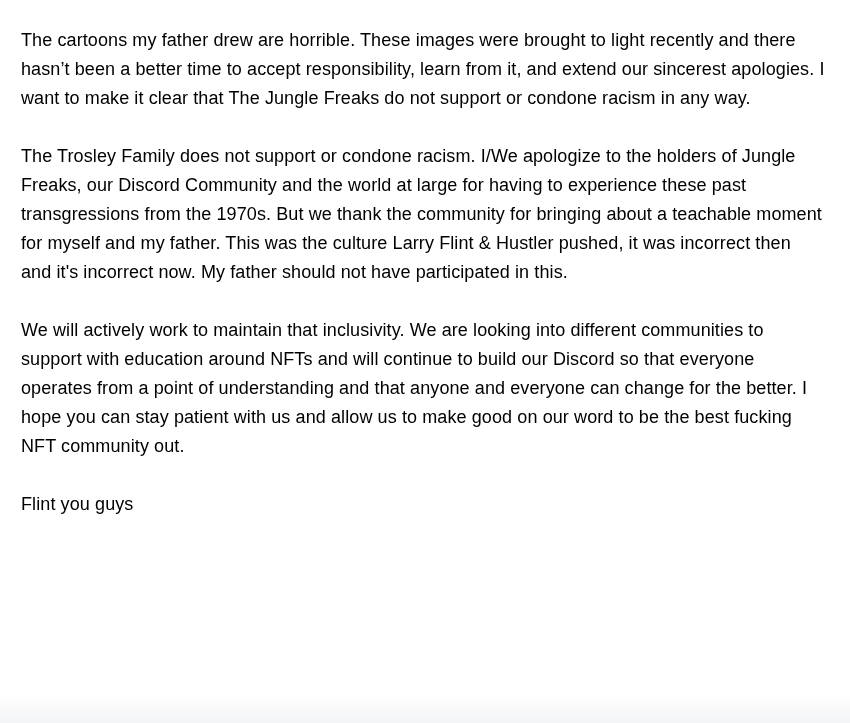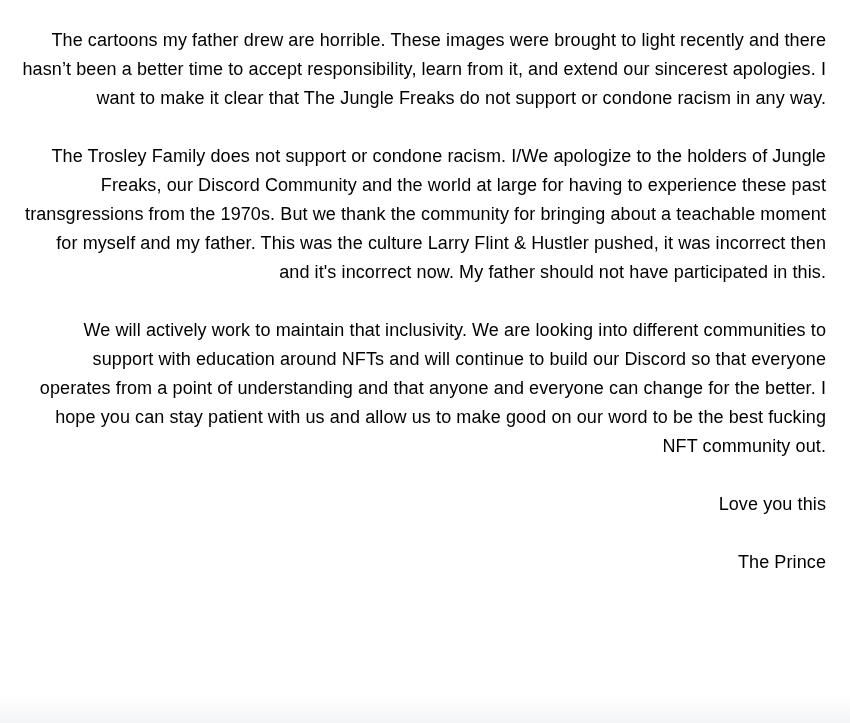--- a/index.html
+++ b/index.html
@@ -20,36 +20,34 @@
     padding: 26px 24px 0 21px;
     width: 850px;
     font-size: 18px;
     line-height: 29px;
     letter-spacing: 0.1px;
     font-weight: 400;
   }
   .statement p {
     margin: 0 0 29px 0;
     max-width: 806px;
-    text-align: right;
   }
   .bottom-edge-shadow {
     position: absolute;
     left: 0;
     right: 0;
     bottom: 0;
     height: 28px;
     background: linear-gradient(180deg, rgba(243,244,246,0) 0%, rgba(243,244,246,0.55) 55%, #f3f4f6 100%);
     pointer-events: none;
   }
 </style>
 </head>
 <body>
 
 <main class="statement">
   <p>The cartoons my father drew are horrible. These images were brought to light recently and there hasn’t been a better time to accept responsibility, learn from it, and extend our sincerest apologies. I want to make it clear that The Jungle Freaks do not support or condone racism in any way.</p>
   <p>The Trosley Family does not support or condone racism. I/We apologize to the holders of Jungle Freaks, our Discord Community and the world at large for having to experience these past transgressions from the 1970s. But we thank the community for bringing about a teachable moment for myself and my father. This was the culture Larry Flint &amp; Hustler pushed, it was incorrect then and it's incorrect now. My father should not have participated in this.</p>
   <p>We will actively work to maintain that inclusivity. We are looking into different communities to support with education around NFTs and will continue to build our Discord so that everyone operates from a point of understanding and that anyone and everyone can change for the better. I hope you can stay patient with us and allow us to make good on our word to be the best fucking NFT community out.</p>
-  <p>Love you this</p>
-  <p>The Prince</p>
+  <p>Flint you guys</p>
 </main>
 
 <div class="bottom-edge-shadow"></div>
 
 </body></html>

